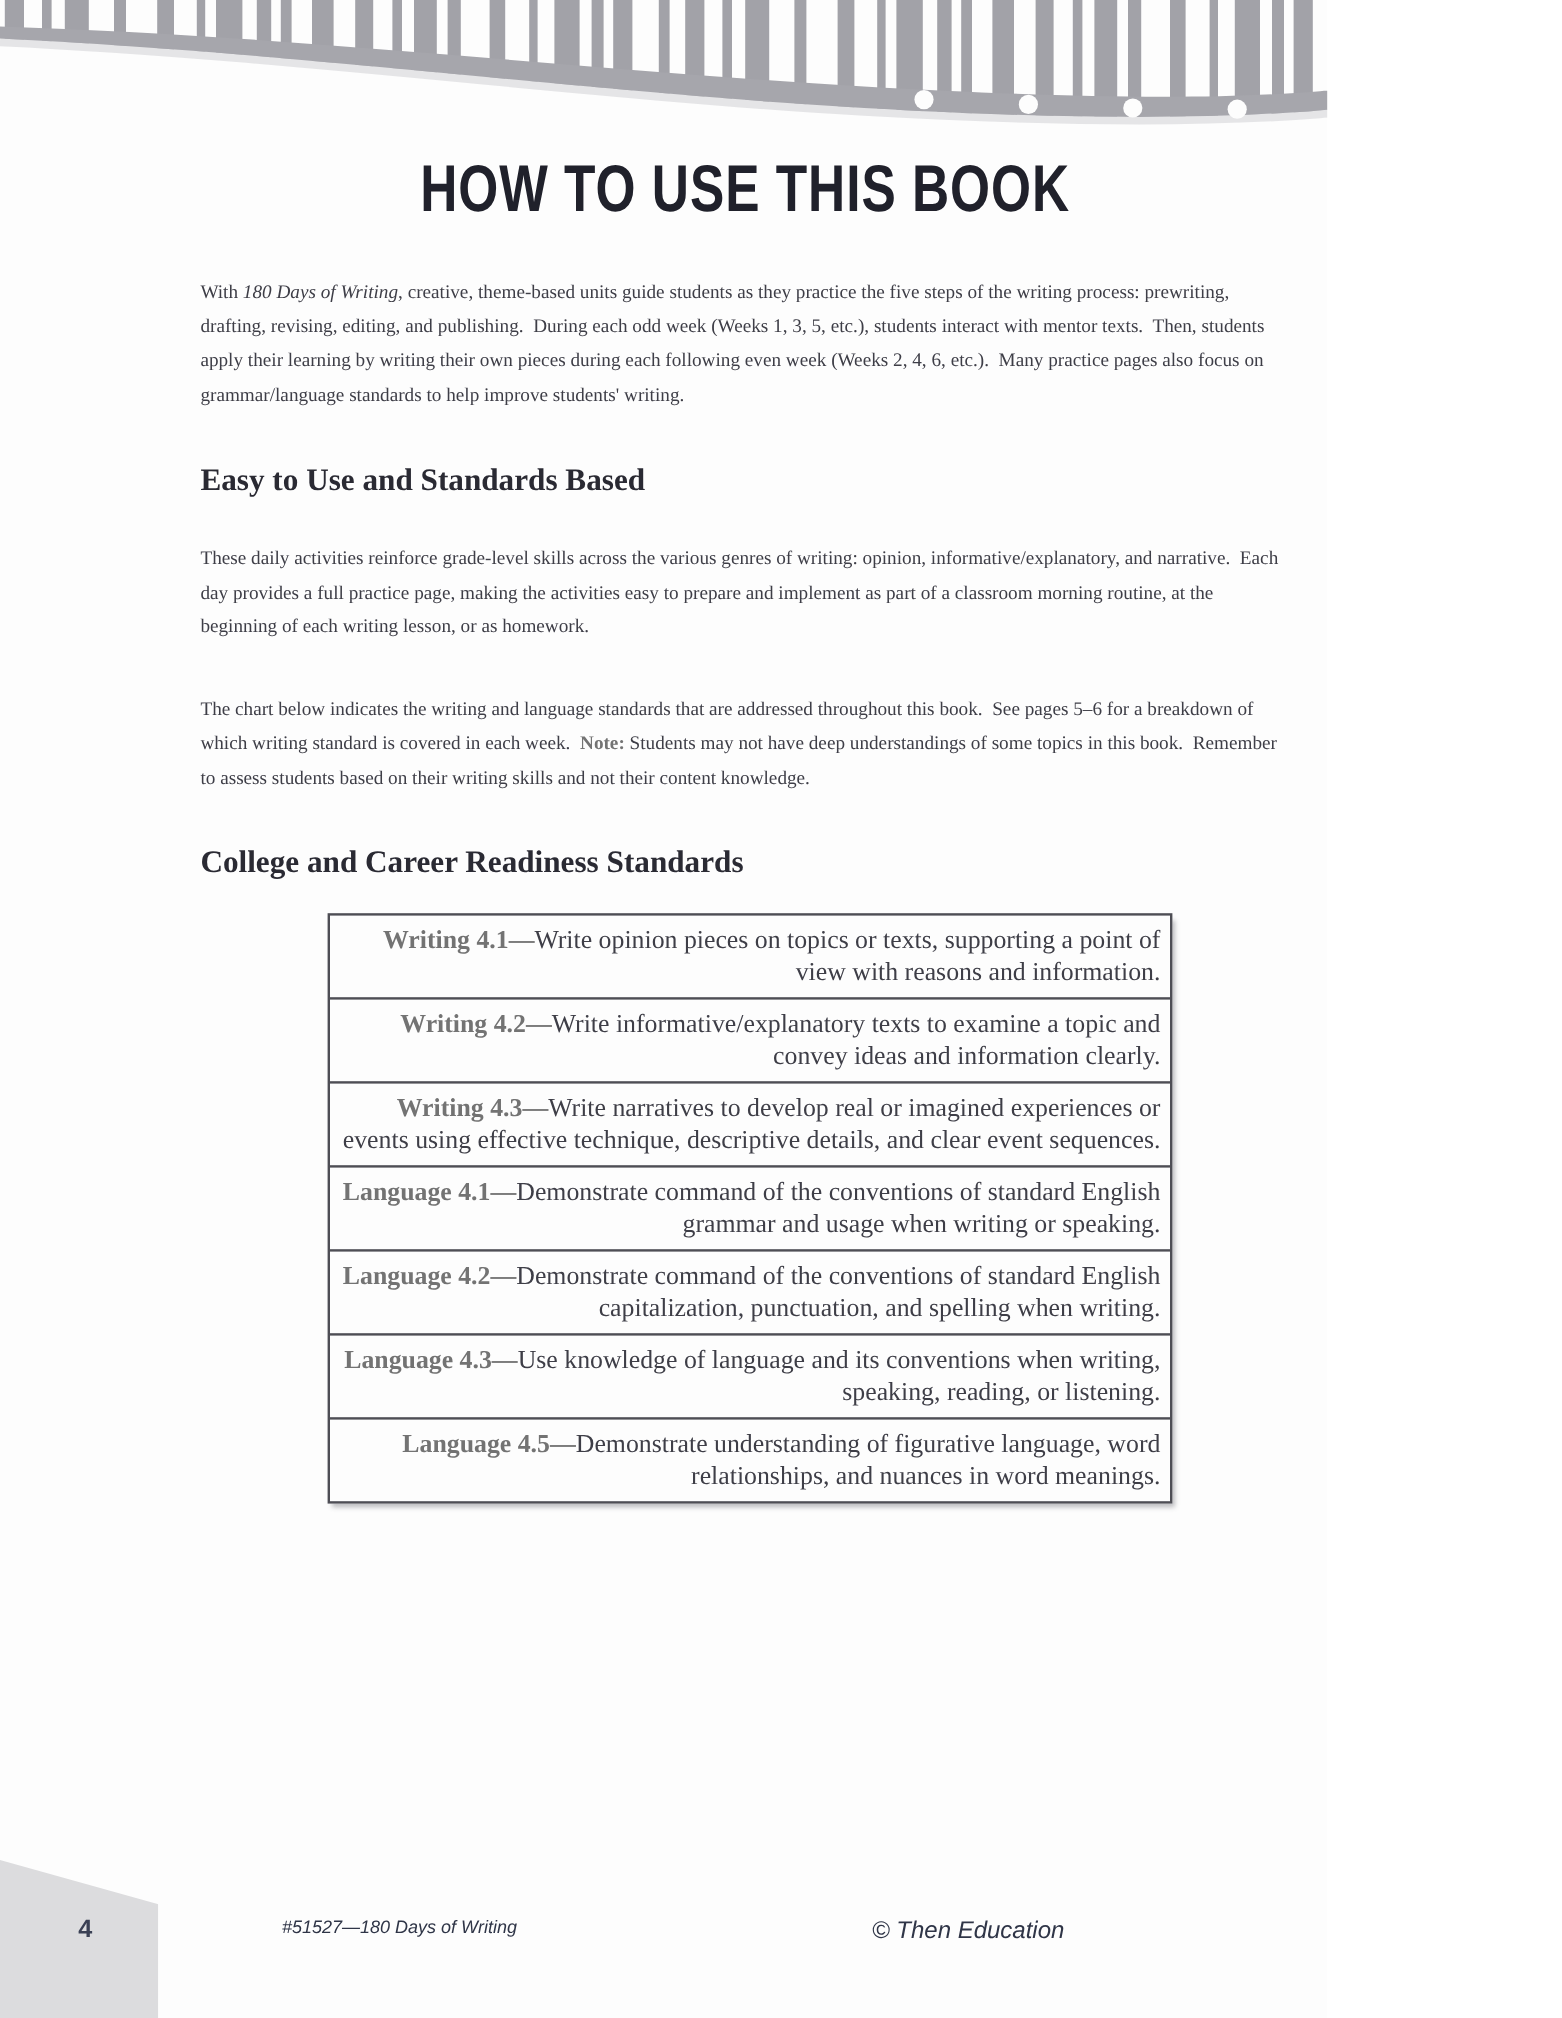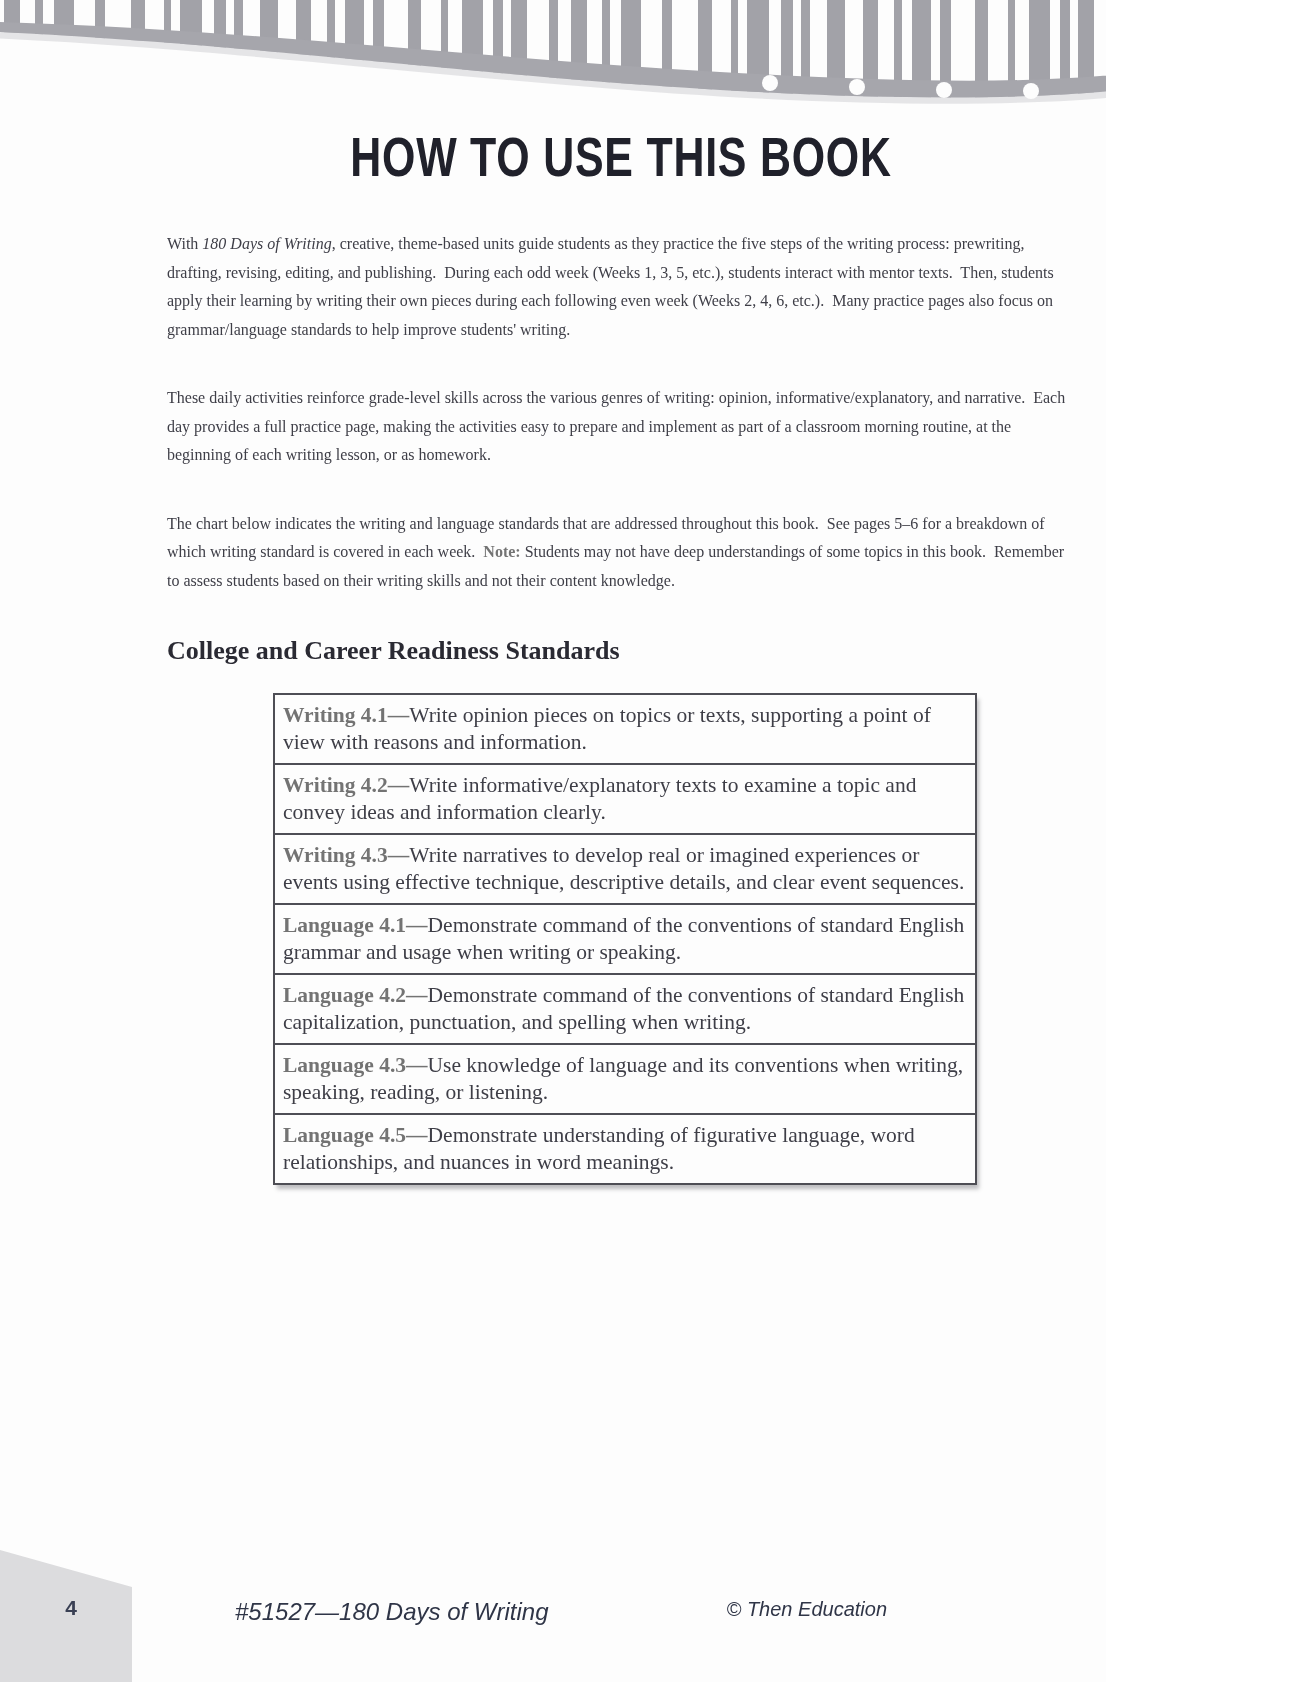--- a/index.html
+++ b/index.html
@@ -48,36 +48,37 @@
     background:#fdfdfd;
     box-shadow:3px 5px 4px -1px rgba(110,110,118,0.45);
     box-sizing:border-box;
   }
   .std-row{
     padding:7px 8px 7px 8px;
     font-size:21.5px;
     line-height:27px;
     border-bottom:2px solid #4e4e55;
     white-space:pre-wrap;
+    text-align:right;
   }
   .std-row:last-child{border-bottom:none;}
   .footer-tab{
     position:absolute;left:0;top:1550px;width:132px;height:132px;
     background:#dcdcde;
     clip-path:polygon(0 0,100% 28%,100% 100%,0 100%);
   }
   .footer-page-number{
     position:absolute;left:56px;top:1596px;width:30px;
     font-family:"Liberation Sans",sans-serif;
     font-weight:bold;font-size:21px;color:#3a4054;text-align:center;
   }
   .footer-book-id{
     position:absolute;left:235px;top:1598px;
     font-family:"Liberation Sans",sans-serif;
-    font-style:italic;font-size:24px;color:#2f3547;
+    font-style:italic;font-size:15px;color:#2f3547;
   }
   .footer-publisher{
     position:absolute;right:219px;top:1598px;
     font-family:"Liberation Sans",sans-serif;
     font-style:italic;font-size:20px;color:#2f3547;
   }
 </style>
 </head>
 <body>
 
@@ -148,20 +149,21 @@
         <circle cx="1292" cy="66" r="8" fill="#fdfdfd"></circle>
       </g>
   </svg>
 
   <div class="content">
 
     <h1 class="page-title">HOW TO USE THIS BOOK</h1>
 
     <p class="body-para"><span>With </span><i>180 Days of Writing</i><span>, creative, theme-based units guide students as they practice the five steps of the writing process: prewriting, drafting, revising, editing, and publishing.  During each odd week (Weeks 1, 3, 5, etc.), students interact with mentor texts.  Then, students apply their learning by writing their own pieces during each following even week (Weeks 2, 4, 6, etc.).  Many practice pages also focus on grammar/language standards to help improve students' writing.</span></p>
 
+    <h2 class="section-heading">Easy to Use and Standards Based</h2>
 
     <p class="body-para">These daily activities reinforce grade-level skills across the various genres of writing: opinion, informative/explanatory, and narrative.  Each day provides a full practice page, making the activities easy to prepare and implement as part of a classroom morning routine, at the beginning of each writing lesson, or as homework.</p>
 
     <p class="body-para"><span>The chart below indicates the writing and language standards that are addressed throughout this book.  See pages 5–6 for a breakdown of which writing standard is covered in each week.  </span><b>Note:</b><span> Students may not have deep understandings of some topics in this book.  Remember to assess students based on their writing skills and not their content knowledge.</span></p>
 
     <h2 class="section-heading" style="margin-bottom:0;">College and Career Readiness Standards</h2>
 
     <div class="standards-table">
       <div class="std-row"><b>Writing 4.1—</b><span>Write opinion pieces on topics or texts, supporting a point of view with reasons and information.</span><i></i><span></span></div>
       <div class="std-row"><b>Writing 4.2—</b><span>Write informative/explanatory texts to examine a topic and convey ideas and information clearly.</span><i></i><span></span></div>

